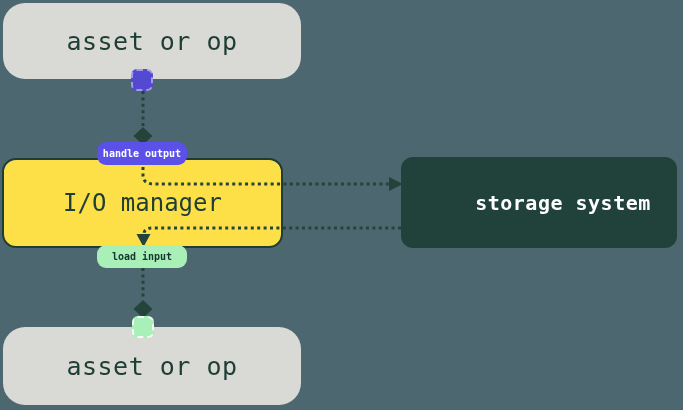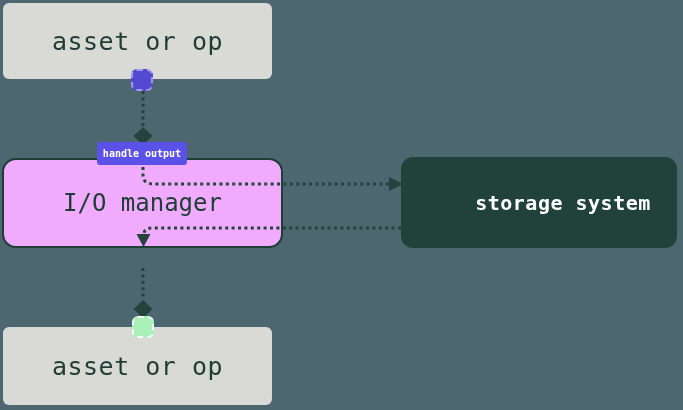--- a/index.html
+++ b/index.html
@@ -18,36 +18,36 @@
     position: absolute;
     display: flex;
     align-items: center;
     justify-content: center;
     z-index: 1;
     box-sizing: border-box;
     white-space: nowrap;
   }
   .asset-node {
     left: 3px;
-    width: 269px;
+    width: 298px;
     background: #d9d9d6;
-    border-radius: 6px;
+    border-radius: 22px;
     color: #1e3d35;
     font-size: 25px;
     letter-spacing: 0.5px;
     font-weight: 500;
   }
   .asset-top { top: 3px; height: 76px; }
   .asset-bottom { top: 327px; height: 78px; }
   .io-node {
     left: 2px;
     top: 158px;
     width: 281px;
     height: 90px;
-    background: #f0abfc;
+    background: #fde047;
     border: 2.5px solid #1e3d35;
     border-radius: 14px;
     color: #1e3d35;
     font-size: 24px;
     font-weight: 500;
     text-align: center;
   }
   .storage-node {
     left: 401px;
     top: 157px;
@@ -97,21 +97,21 @@
     border: 2px dashed rgba(255,255,255,0.85);
   }
   .badge {
     position: absolute;
     left: 97px;
     width: 90px;
     height: 23px;
     display: flex;
     align-items: center;
     justify-content: center;
-    border-radius: 3px;
+    border-radius: 9px;
     font-size: 10px;
     font-weight: 700;
     z-index: 4;
     white-space: nowrap;
   }
   .badge-handle-output {
     top: 142px;
     background: #5b50e8;
     color: #ffffff;
   }
@@ -158,14 +158,17 @@
   </svg>
 
   <div class="handle-sq handle-out"></div>
 
   <div class="handle-sq handle-in"></div>
 
   <div class="badge badge-handle-output">
     <span>handle output</span>
   </div>
 
+  <div class="badge badge-load-input">
+    <span>load input</span>
+  </div>
 
 </div>
 
 </body></html>

